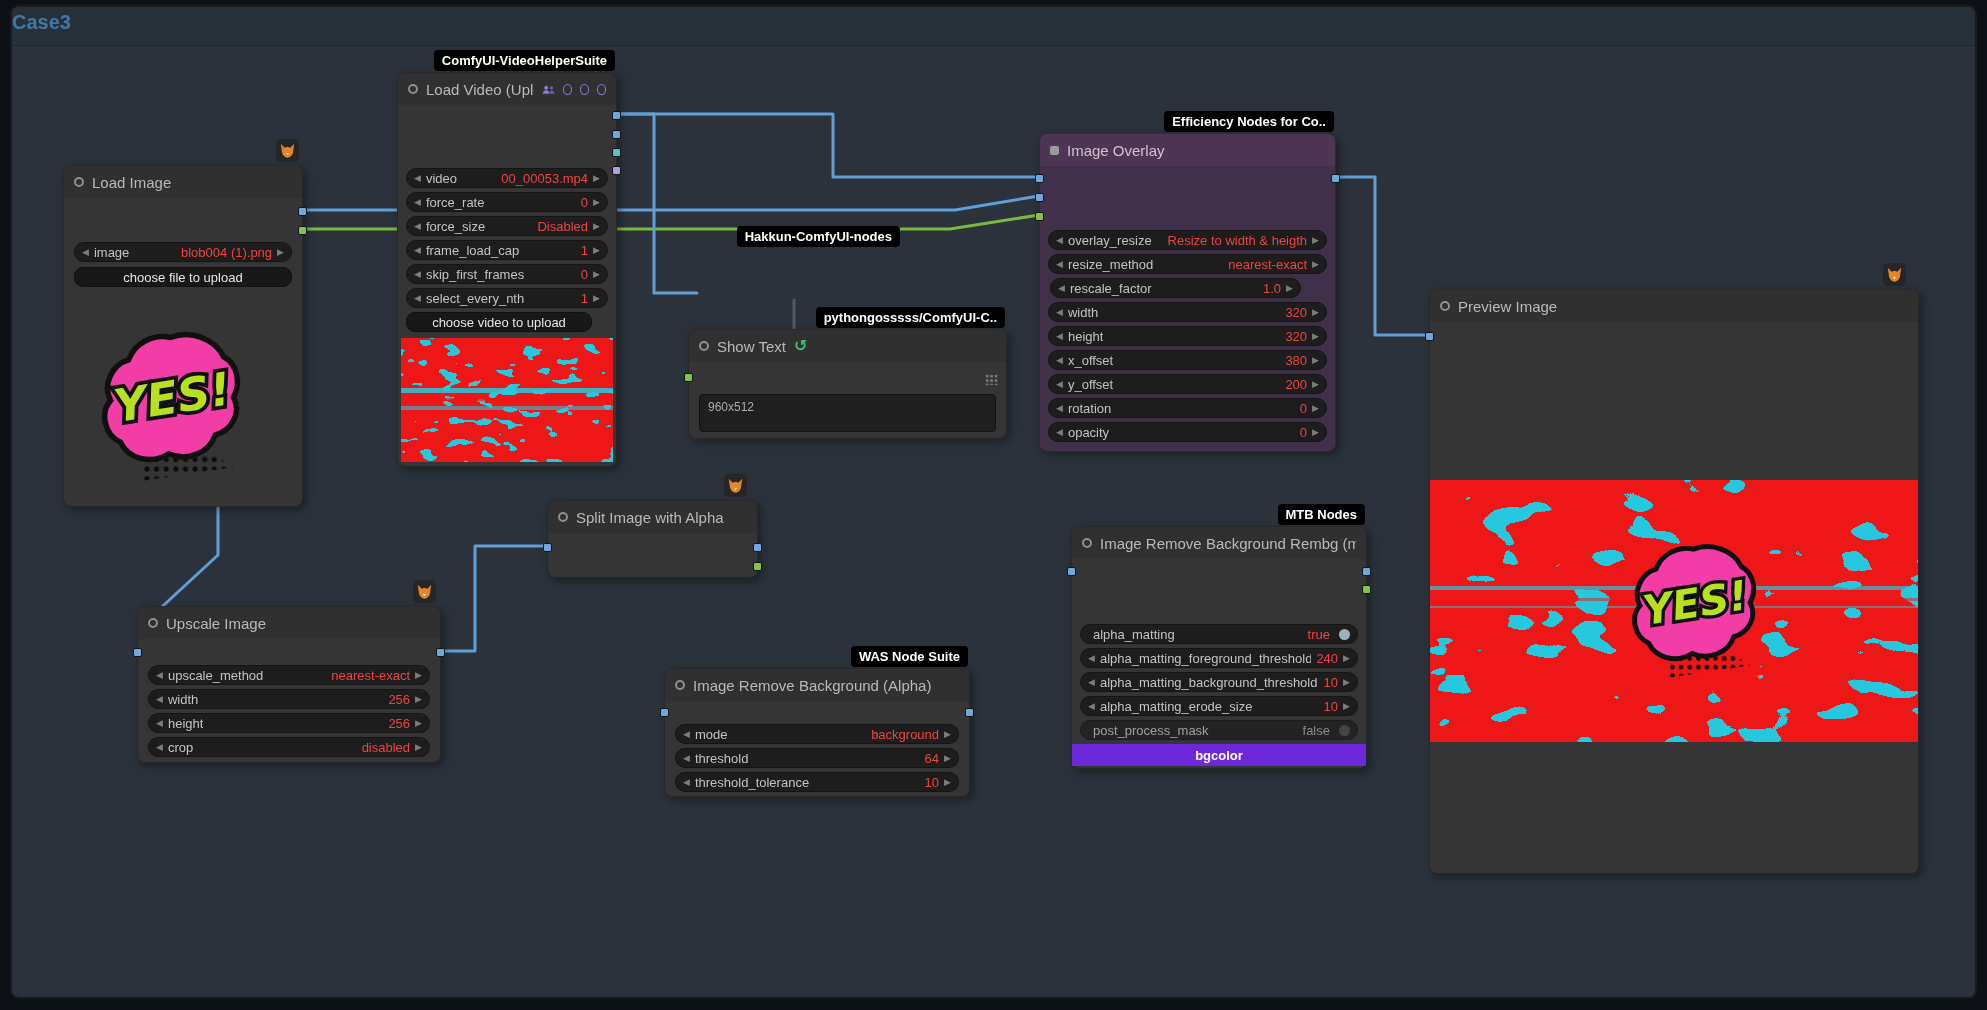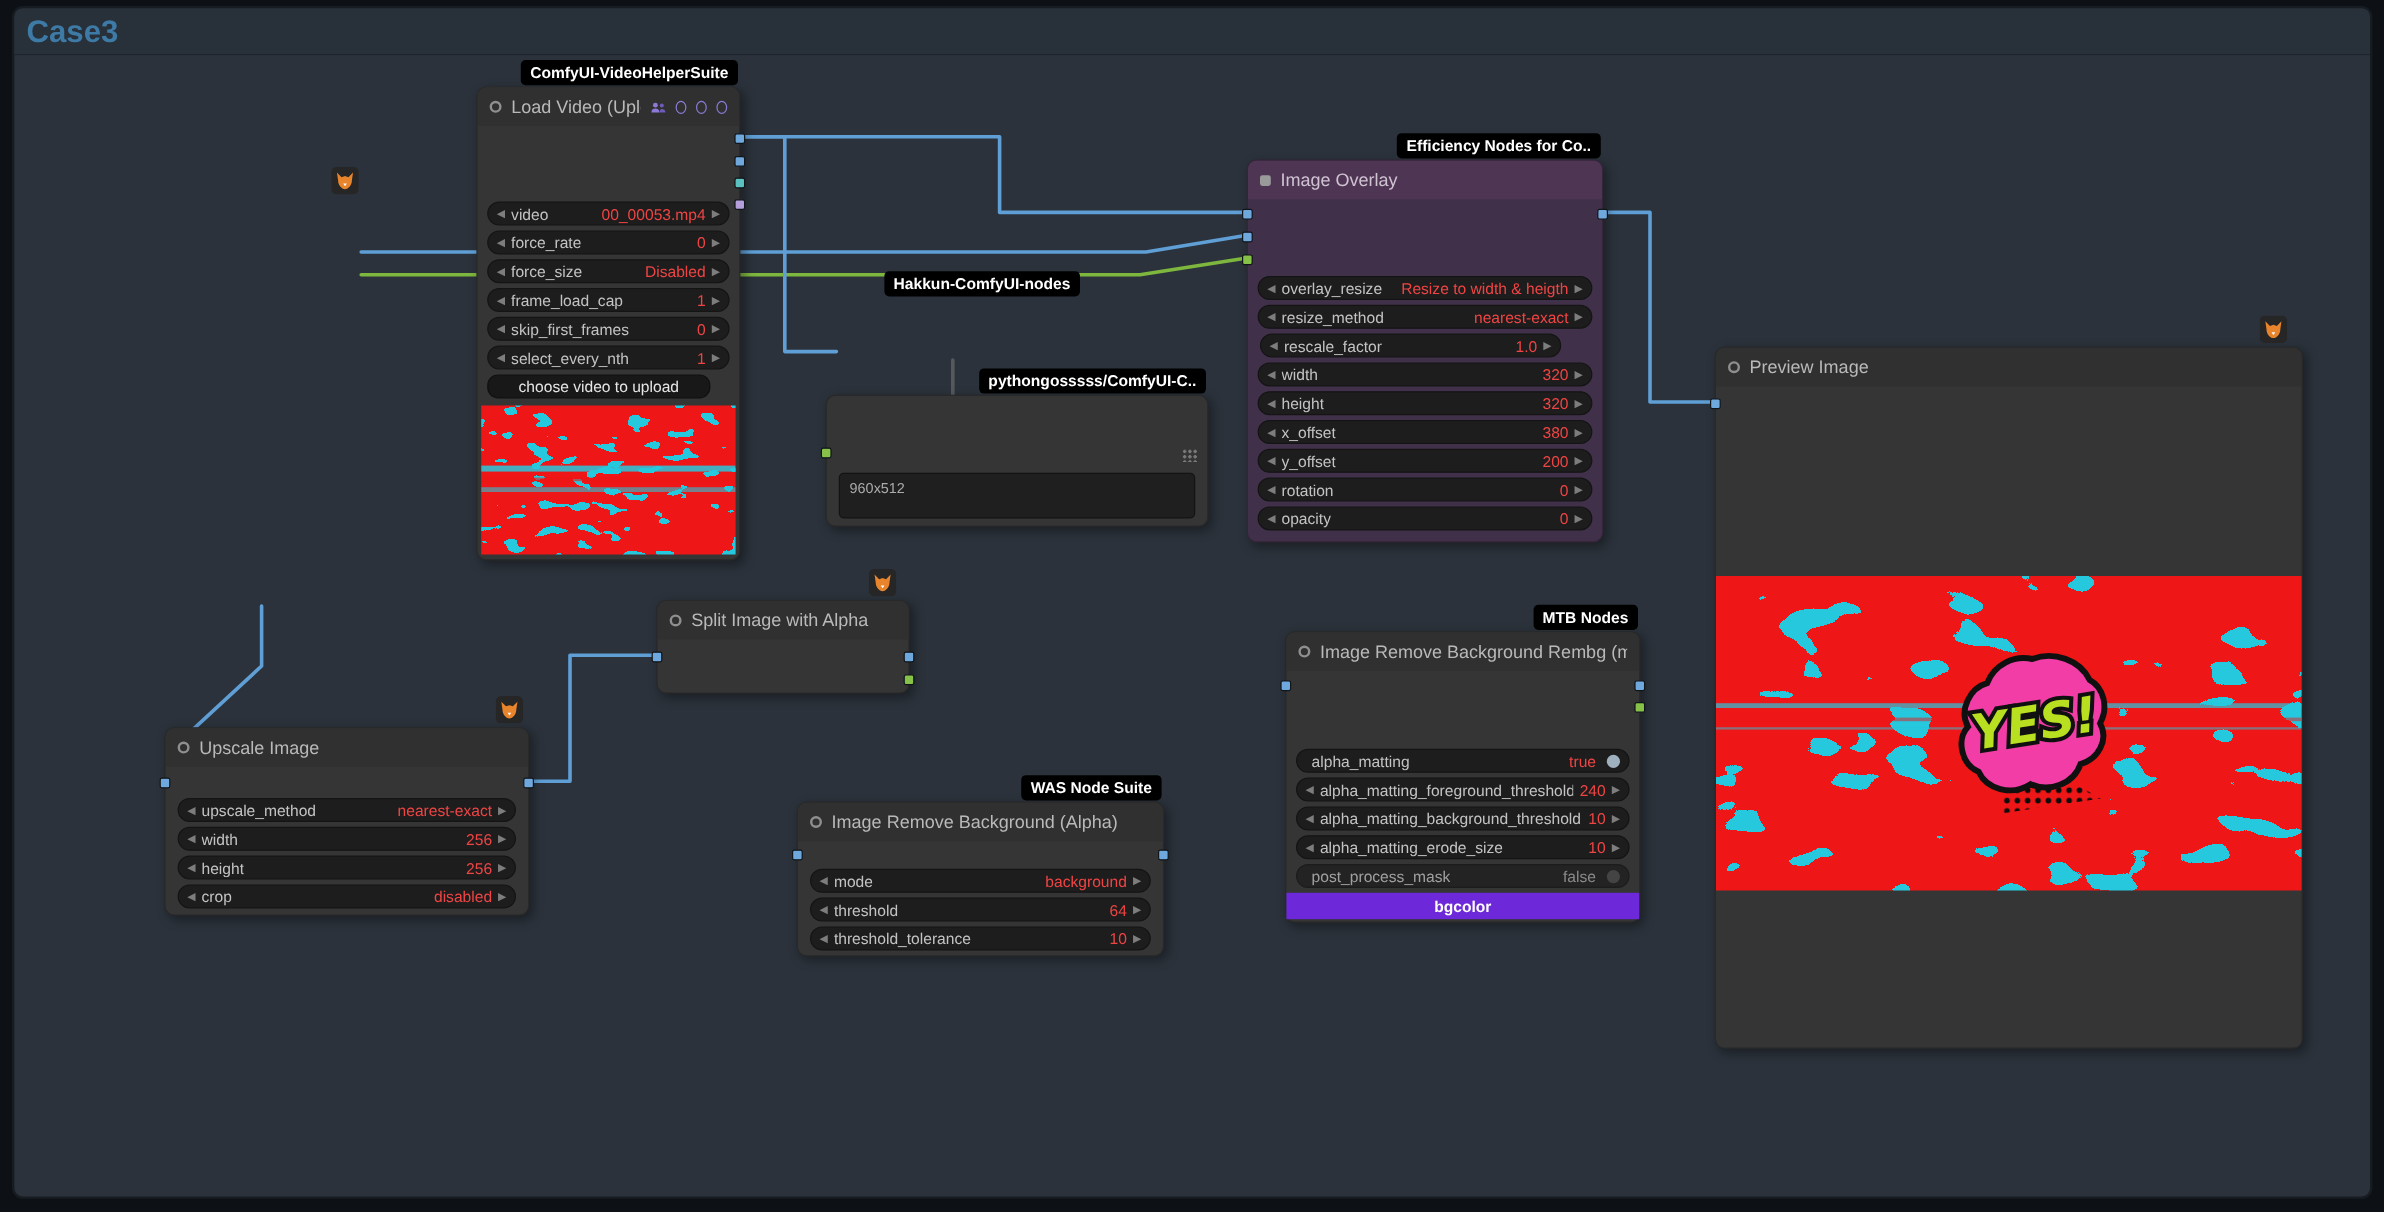--- a/index.html
+++ b/index.html
@@ -3,21 +3,21 @@
 <meta charset="utf-8">
 <style>
   html,body{margin:0;padding:0;background:#0d1115;width:1987px;height:1010px;overflow:hidden;
     font-family:"Liberation Sans","DejaVu Sans",sans-serif;}
   .canvas{position:absolute;inset:0;width:1987px;height:1010px;}
   
   .group{position:absolute;left:10px;top:5px;width:1963px;height:990px;background:#2b323b;
     border:2px solid #171c22;border-radius:9px;z-index:0;}
   .group-titlebar{position:absolute;left:0;top:0;right:0;height:38px;background:#283039;
     border-bottom:1px solid #1e242c;border-radius:7px 7px 0 0;}
-  .group-title{position:absolute;left:10px;top:4px;font-size:26px;font-weight:bold;color:#3e7aa6;}
+  .group-title{position:absolute;left:0;top:4px;font-size:20px;font-weight:bold;color:#3e7aa6;}
   
   svg.wires{position:absolute;left:0;top:0;z-index:1;}
   .wl-blue{stroke:#5f9fd6;stroke-width:3;fill:none;stroke-linejoin:round;stroke-linecap:round;}
   .wl-green{stroke:#7eb73e;stroke-width:3;fill:none;stroke-linejoin:round;stroke-linecap:round;}
   .wl-gray{stroke:#55595e;stroke-width:3;fill:none;stroke-linecap:round;}
   
   .node{position:absolute;background:#353535;border:1px solid #292929;border-radius:8px;
     box-shadow:3px 3px 9px rgba(0,0,0,.38);z-index:2;}
   .nheader{position:absolute;left:0;top:0;right:0;height:32px;background:#303030;
     border-radius:7px 7px 0 0;display:flex;align-items:center;gap:8px;padding:0 10px;box-sizing:border-box;}
@@ -120,20 +120,38 @@
   <svg class="fox" style="left:413px;top:580px">
       <use href="#fox"></use>
     </svg>
   <svg class="fox" style="left:724px;top:474px">
       <use href="#fox"></use>
     </svg>
   <svg class="fox" style="left:1883px;top:263px">
       <use href="#fox"></use>
     </svg>
 
+  <div class="node" id="n-loadimage" style="left:63px;top:165px;width:238px;height:340px">
+    <div class="nheader">
+      <span class="ndot"></span>
+      <span class="ntitle">Load Image</span>
+    </div>
+    <div class="widget" style="left:10px;width:218px;top:76px">
+      <span class="arr arr-l"></span>
+      <span class="wlabel">image</span>
+      <span class="wvalue">blob004 (1).png</span>
+      <span class="arr arr-r"></span>
+    </div>
+    <div class="nbutton" style="left:10px;width:218px;top:101px">choose file to upload</div>
+    <svg class="preview-img" style="left:30px;top:160px" width="165" height="172" viewBox="0 0 120 120">
+        <use href="#yes-sticker"></use>
+      </svg>
+    <span class="slot out blue" style="top:41px"></span>
+    <span class="slot out green" style="top:60px"></span>
+  </div>
 
   <div class="node" id="n-loadvideo" style="left:397px;top:72px;width:218px;height:393px">
     <div class="nheader">
       <span class="ndot"></span>
       <span class="ntitle">Load Video (Upload)</span>
       <svg class="vhs-users">
           <use href="#users"></use>
         </svg>
       <span class="vhs-dot"></span>
         <span class="vhs-dot"></span>
@@ -199,20 +217,25 @@
       <rect y="68" width="212" height="4" fill="#27c8de" opacity="0.6"></rect>
     </svg>
     <span class="slot out blue" style="top:38px"></span>
     <span class="slot out blue" style="top:57px"></span>
     <span class="slot out teal" style="top:75px"></span>
     <span class="slot out purple" style="top:93px"></span>
   </div>
 
 
   <div class="node" id="n-showtext" style="left:688px;top:329px;width:317px;height:108px">
+    <div class="nheader">
+      <span class="ndot"></span>
+      <span class="ntitle">Show Text</span>
+      <span class="refresh-icon">↺</span>
+    </div>
     <div class="grid-handle" style="right:8px;top:44px"></div>
     <div class="textbox" style="left:10px;top:64px;width:297px;height:38px">960x512</div>
     <span class="slot in green" style="top:43px"></span>
   </div>
 
   <div class="node purple" id="n-overlay" style="left:1039px;top:133px;width:295px;height:317px">
     <div class="nheader">
       <span class="ndot square"></span>
       <span class="ntitle">Image Overlay</span>
     </div>

